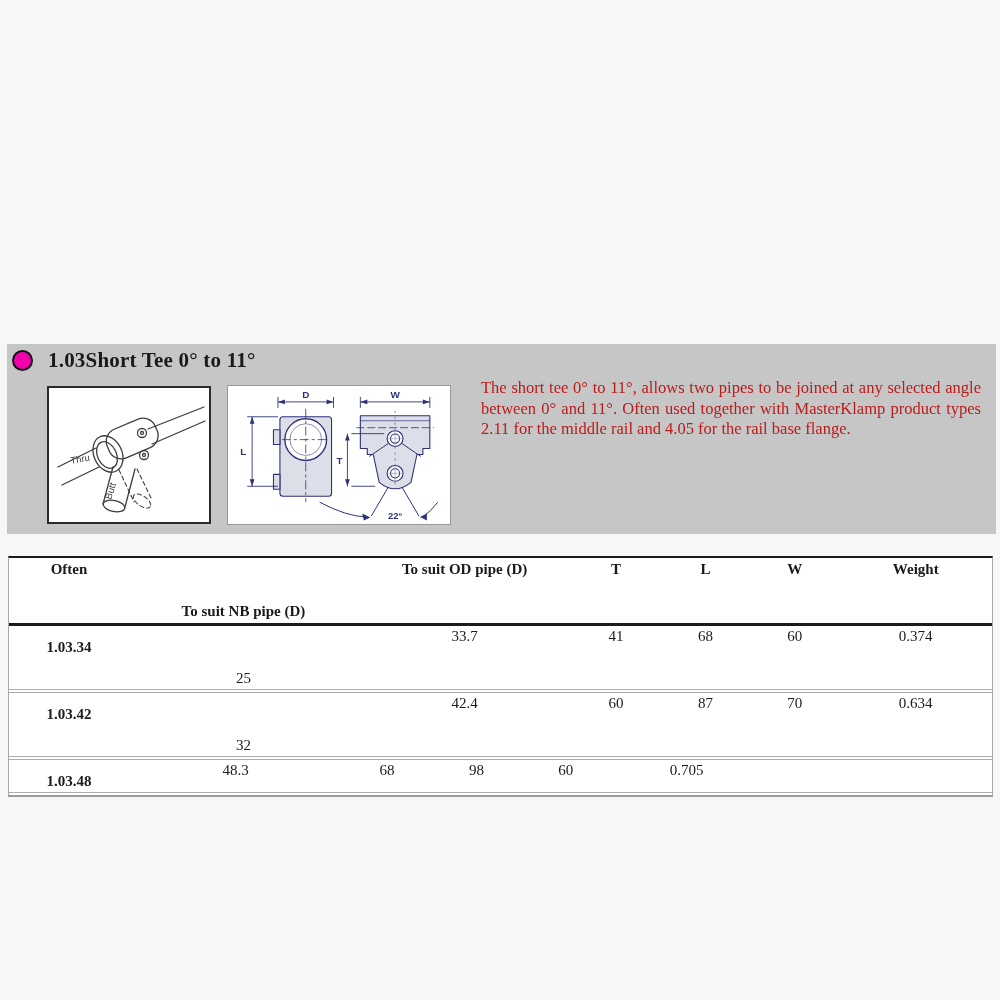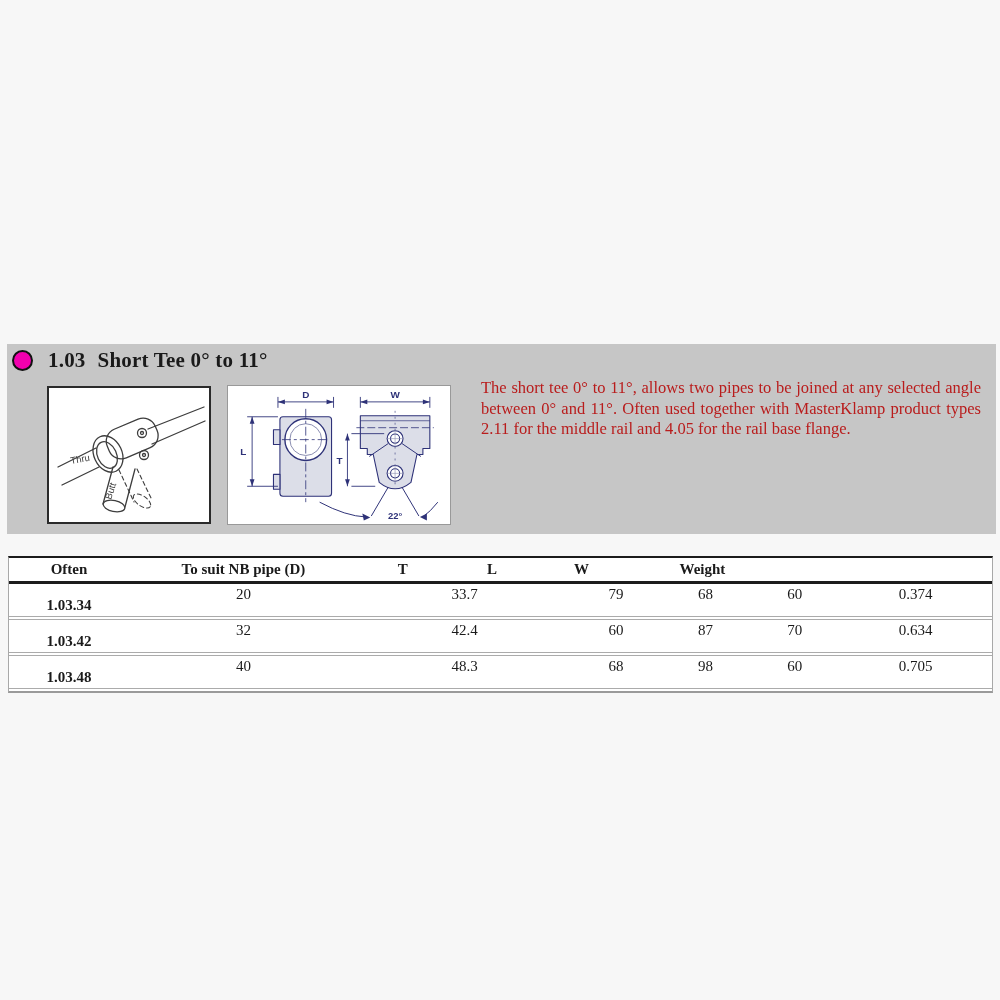--- a/index.html
+++ b/index.html
@@ -30,21 +30,21 @@
     background: #f200ae;
     border: 2px solid #111;
     margin-right: 15px;
   }
   .title {
     font-size: 21px;
     font-weight: bold;
     letter-spacing: 0.2px;
     white-space: nowrap;
   }
-  .title .code-part { margin-right: 12px; }
+  .title .code-part { }
   
   .fig1 {
     position: absolute;
     left: 40px; top: 42px;
     width: 164px; height: 138px;
     background: #ffffff;
     border: 2px solid #2a2a2a;
   }
   .fig2 {
     position: absolute;
@@ -77,21 +77,21 @@
     border-top: 2px solid #1c1c1c;
     border-left: 1px solid #a8a8a8;
     border-right: 1px solid #a8a8a8;
     border-bottom: 2px solid #9a9a9a;
     padding-bottom: 2px;
     font-size: 15px;
   }
   .t-row { display: flex; width: 100%; }
   .t-row > div { text-align: center; overflow: hidden; white-space: nowrap; }
   .c0 { width: 12.2%; }
-  .c1 { width: 23.3%; }
+  .c1 { width: 23.3%; margin-top: 42px; }
   .c2 { width: 21.7%; }
   .c3 { width: 9.1%; }
   .c4 { width: 9.1%; }
   .c5 { width: 9.1%; }
   .c6 { width: 15.5%; }
   .t-head {
     font-weight: bold;
     line-height: 23px;
     border-bottom: 3px solid #1c1c1c;
   }
@@ -237,46 +237,46 @@
       </svg>
     </div>
 
     <p class="desc">The short tee 0° to 11°, allows two pipes to be joined at any selected angle between 0° and 11°.  Often used together with MasterKlamp product types 2.11 for the middle rail and 4.05 for the rail base flange.</p>
   </div>
 
   <div class="spec-table">
     <div class="t-row t-head">
       <div class="c0">Often</div>
       <div class="c1">To suit NB pipe (D)</div>
+      <div class="c2">To suit OD pipe (D)</div>
       <div class="c3">T</div>
       <div class="c4">L</div>
       <div class="c5">W</div>
       <div class="c6">Weight</div>
     </div>
     <div class="t-row t-data">
       <div class="c0">1.03.34</div>
-      <div class="c1">20</div>
+      <div class="c1">25</div>
       <div class="c2">33.7</div>
-      <div class="c3">79</div>
+      <div class="c3">41</div>
       <div class="c4">68</div>
       <div class="c5">60</div>
       <div class="c6">0.374</div>
     </div>
     <div class="t-row t-data">
       <div class="c0">1.03.42</div>
       <div class="c1">32</div>
       <div class="c2">42.4</div>
       <div class="c3">60</div>
       <div class="c4">87</div>
       <div class="c5">70</div>
       <div class="c6">0.634</div>
     </div>
     <div class="t-row t-data">
       <div class="c0">1.03.48</div>
-      <div class="c1">40</div>
       <div class="c2">48.3</div>
       <div class="c3">68</div>
       <div class="c4">98</div>
       <div class="c5">60</div>
       <div class="c6">0.705</div>
     </div>
   </div>
 
 </div>
 

